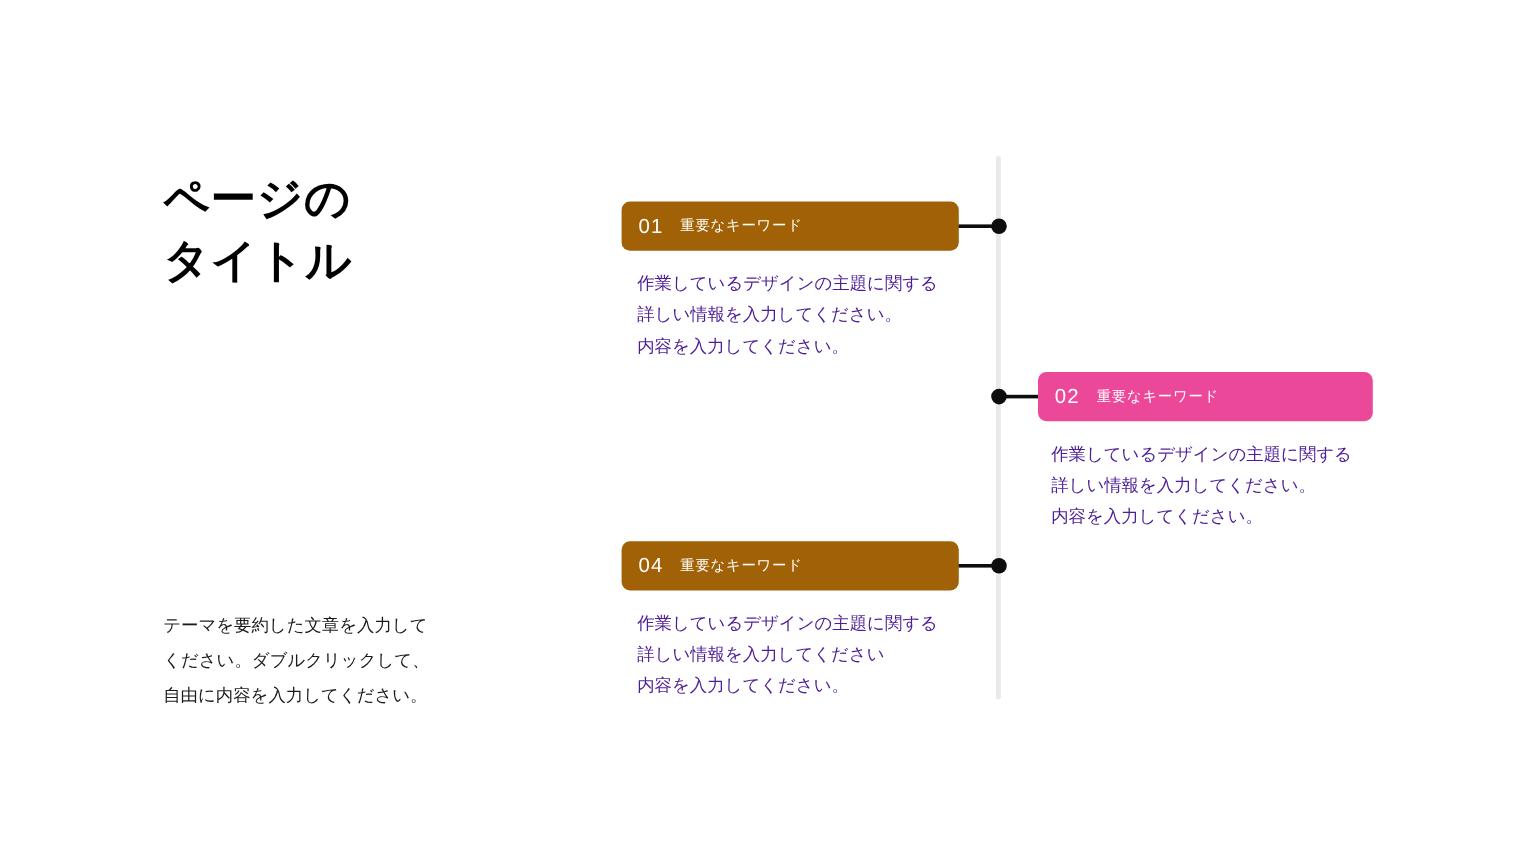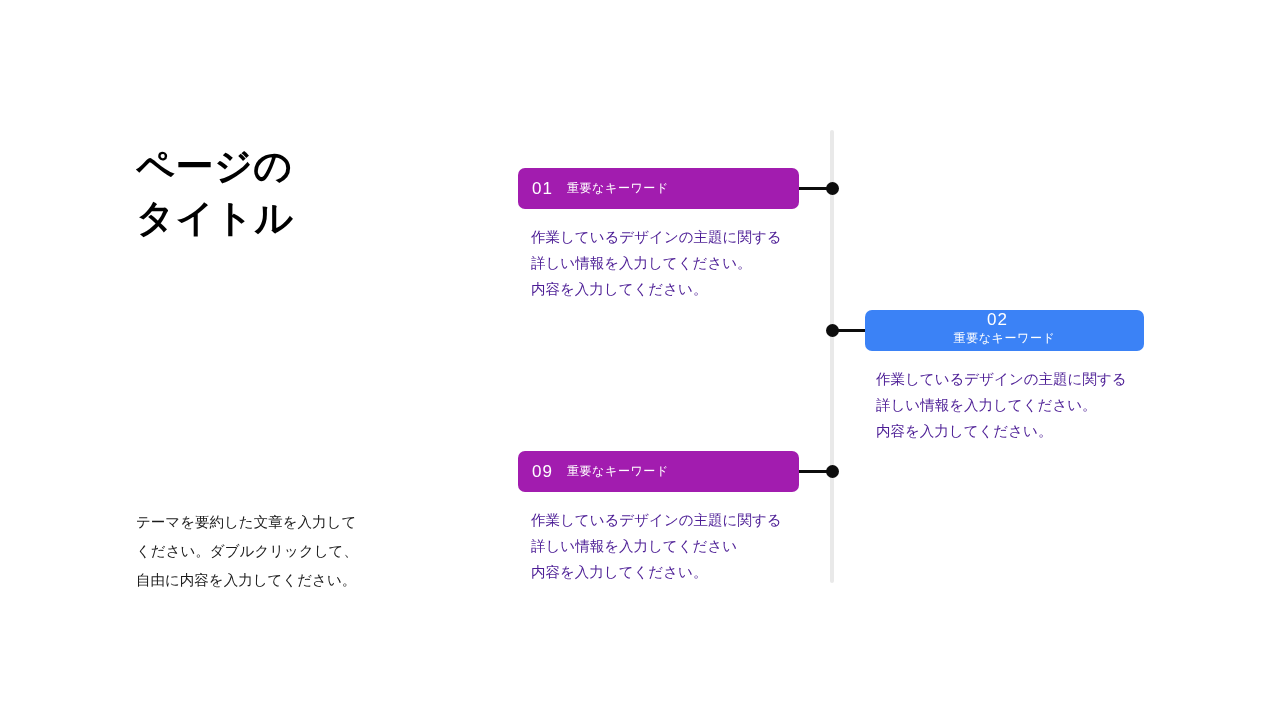--- a/index.html
+++ b/index.html
@@ -80,22 +80,22 @@
     position: absolute;
   }
   .item-header {
     display: flex;
     align-items: center;
     box-sizing: border-box;
     height: 41px;
     border-radius: 7px;
     padding: 0 14px;
   }
-  .item-header.gray { background: #a21caf; }
-  .item-header.dark { background: #3b82f6; flex-direction: column; }
+  .item-header.gray { background: #a16207; }
+  .item-header.dark { background: #ec4899; }
 
   .item-number {
     font-size: 17px;
     color: #ffffff;
     letter-spacing: 1px;
     margin-right: 14px;
   }
   .item-keyword {
     font-size: 12px;
     color: #ffffff;
@@ -155,21 +155,21 @@
       <span class="item-number">02</span>
       <span class="item-keyword">重要なキーワード</span>
     </div>
     <div class="item-body">作業しているデザインの主題に関する
 詳しい情報を入力してください。
 内容を入力してください。</div>
   </div>
 
   <div class="item item-3">
     <div class="item-header gray">
-      <span class="item-number">09</span>
+      <span class="item-number">04</span>
       <span class="item-keyword">重要なキーワード</span>
     </div>
     <div class="item-body">作業しているデザインの主題に関する
 詳しい情報を入力してください
 内容を入力してください。</div>
   </div>
 
 </div>
 
 </body></html>

